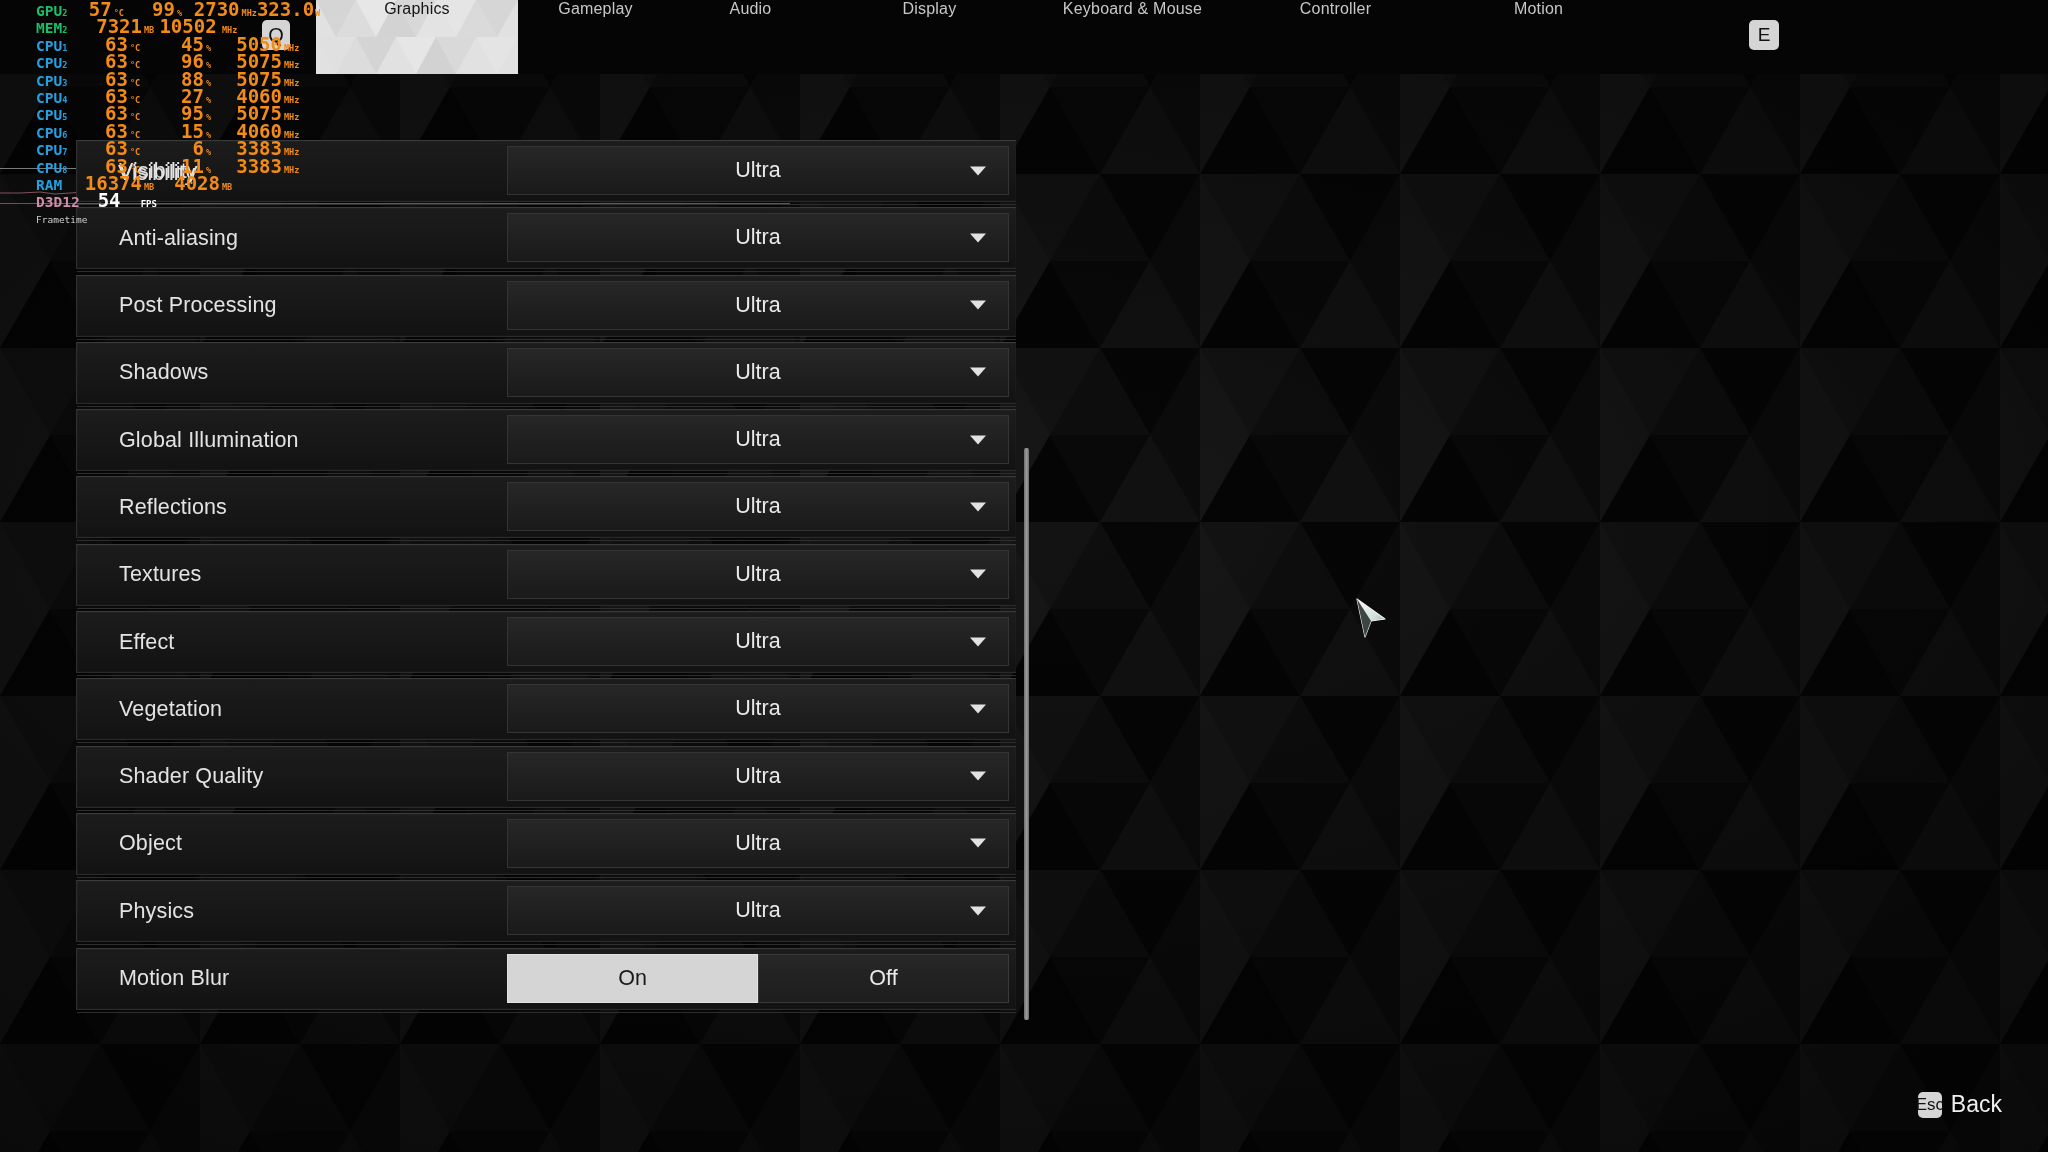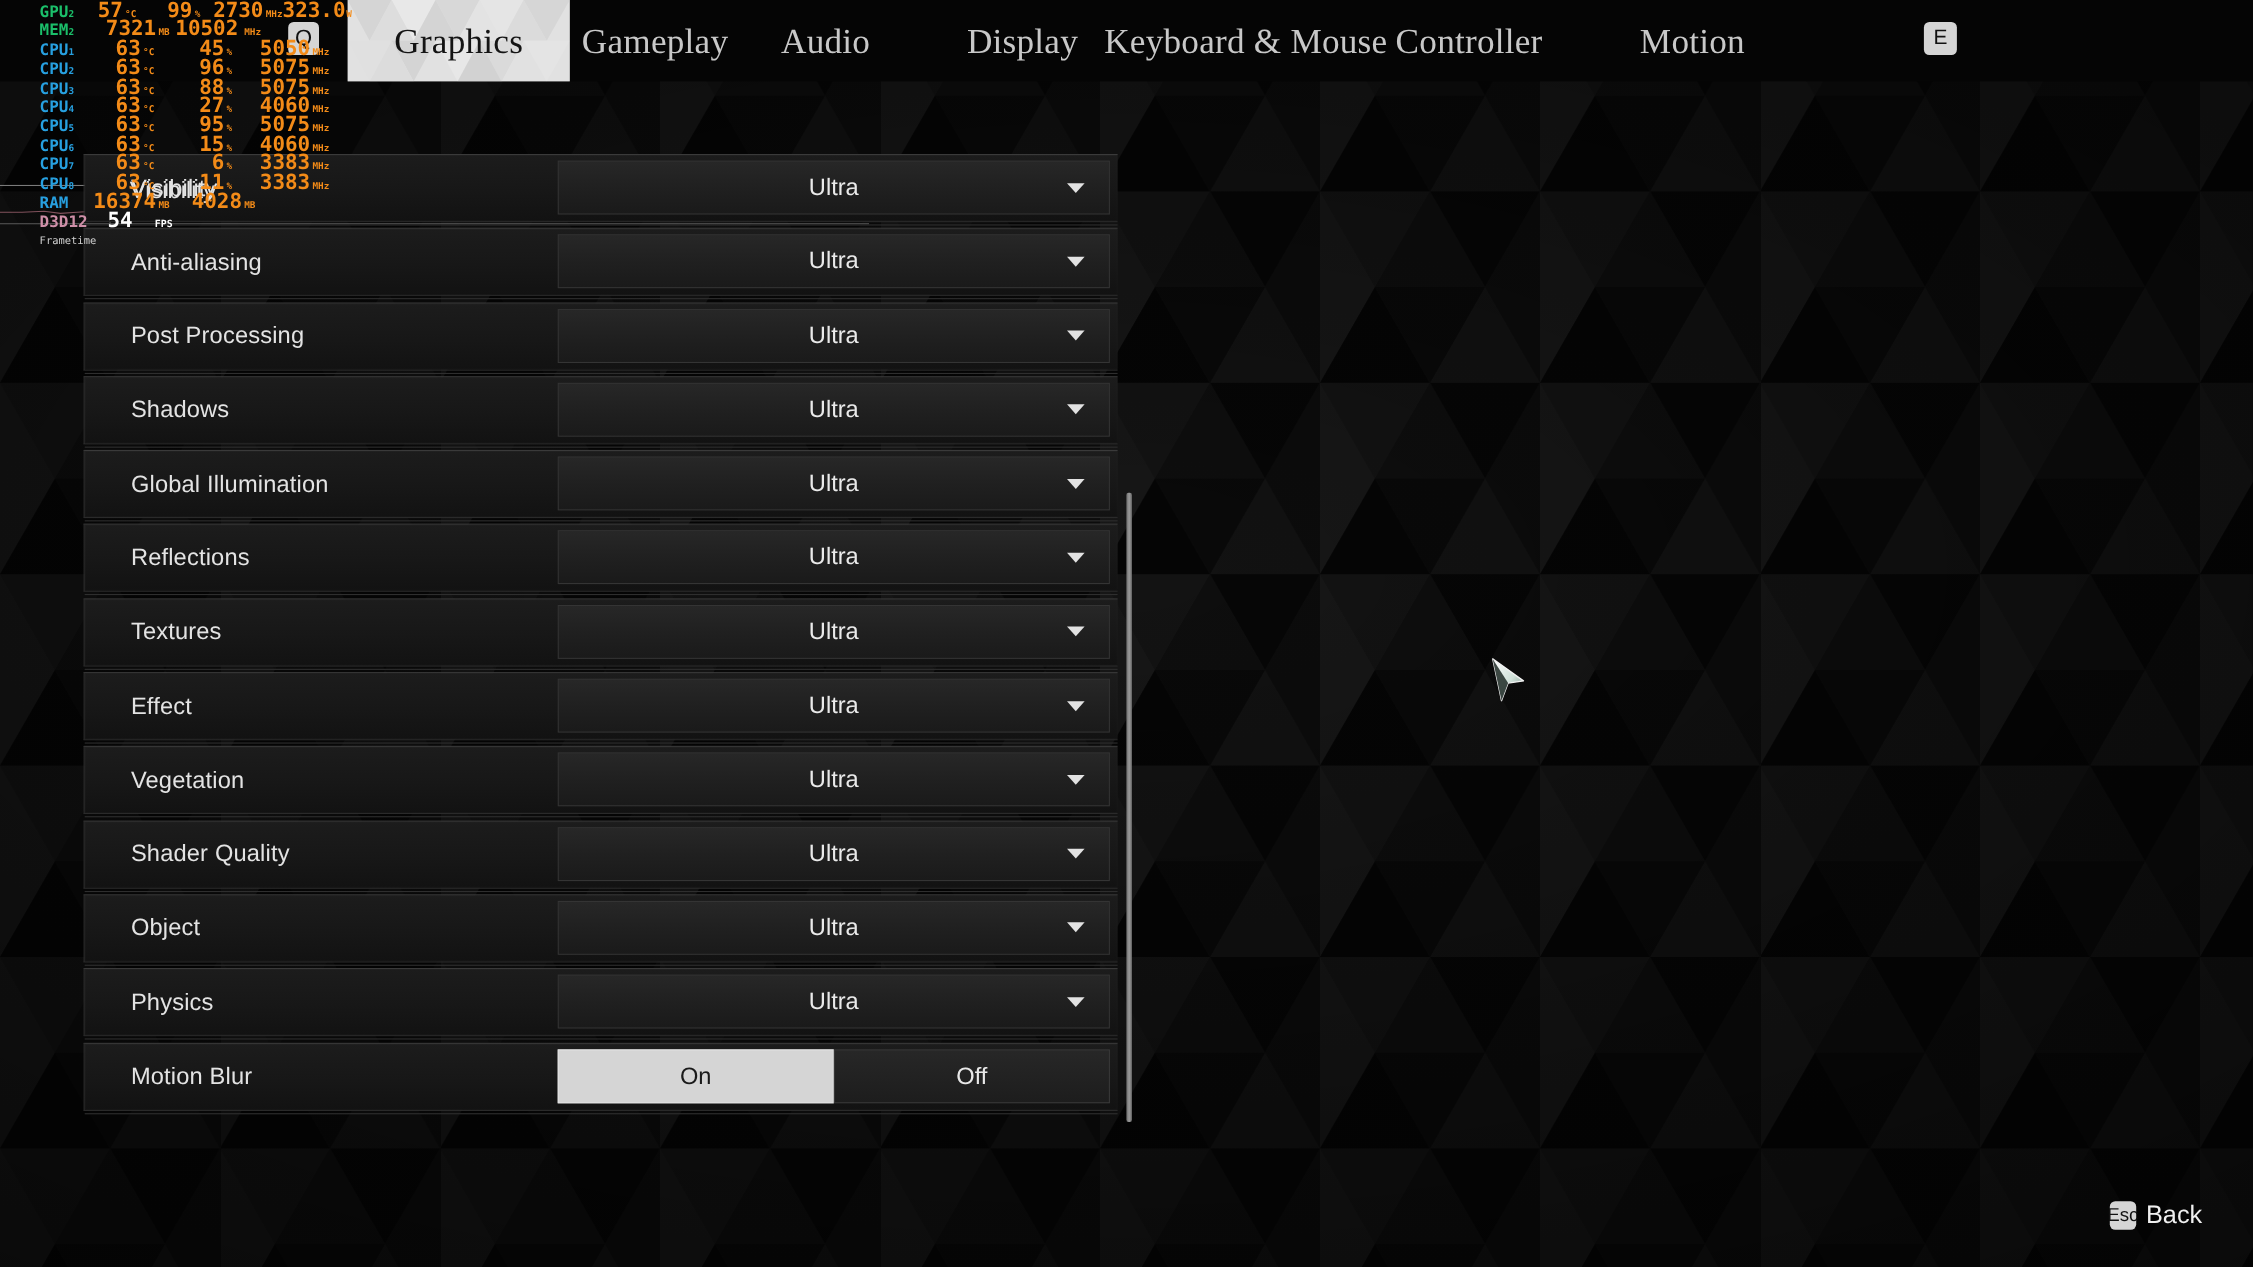--- a/index.html
+++ b/index.html
@@ -29,27 +29,26 @@
   #topbar {
     position:absolute; left:0; top:0; width:2048px; height:74px;
     background:#050505;
     z-index:40;
   }
   .tabs {
     position:absolute; left:0; top:0; height:74px;
     display:flex; align-items:stretch;
   }
   .tab {
-    display:flex; align-items:center; justify-content:center;
+    display:flex; align-items:flex-start; justify-content:center;
     color:#c8c8c8;
-    font-size:32px;
+    font-size:16px;
     letter-spacing:.2px;
     position:relative;
     white-space:nowrap;
-    font-family:Liberation Serif, serif;
   }
   .tab.active {
     color:#141414;
     background:#d9d9d9;
     overflow:hidden;
   }
   .tab.active .tab-pattern {
     position:absolute; inset:0; z-index:0; opacity:.55;
   }
   .tab .tab-label { position:relative; z-index:2; }

